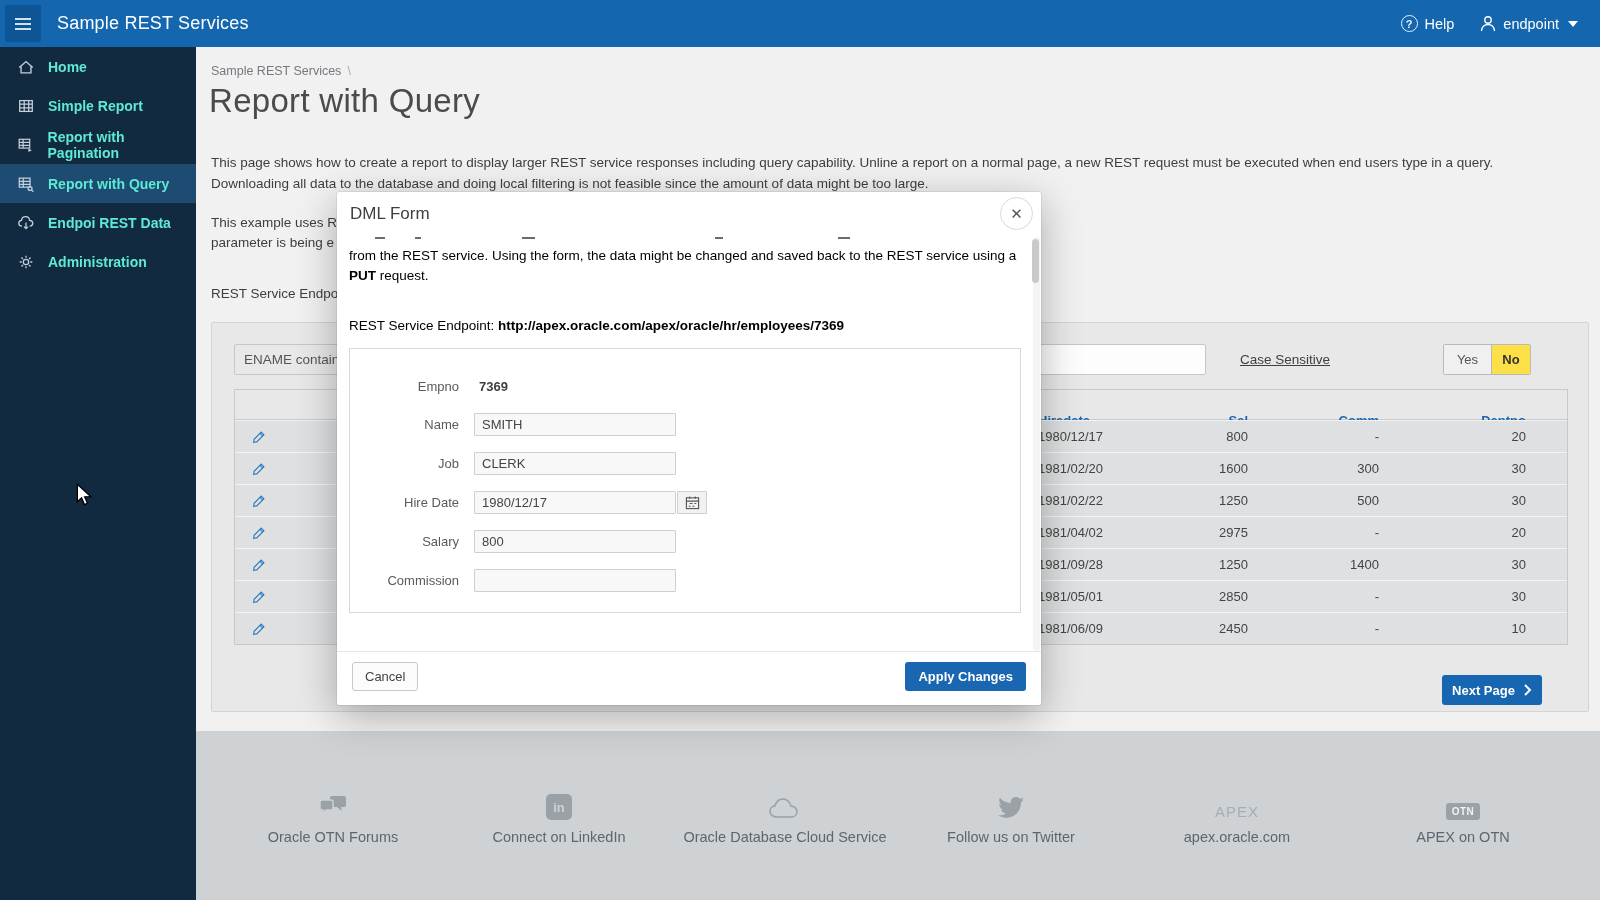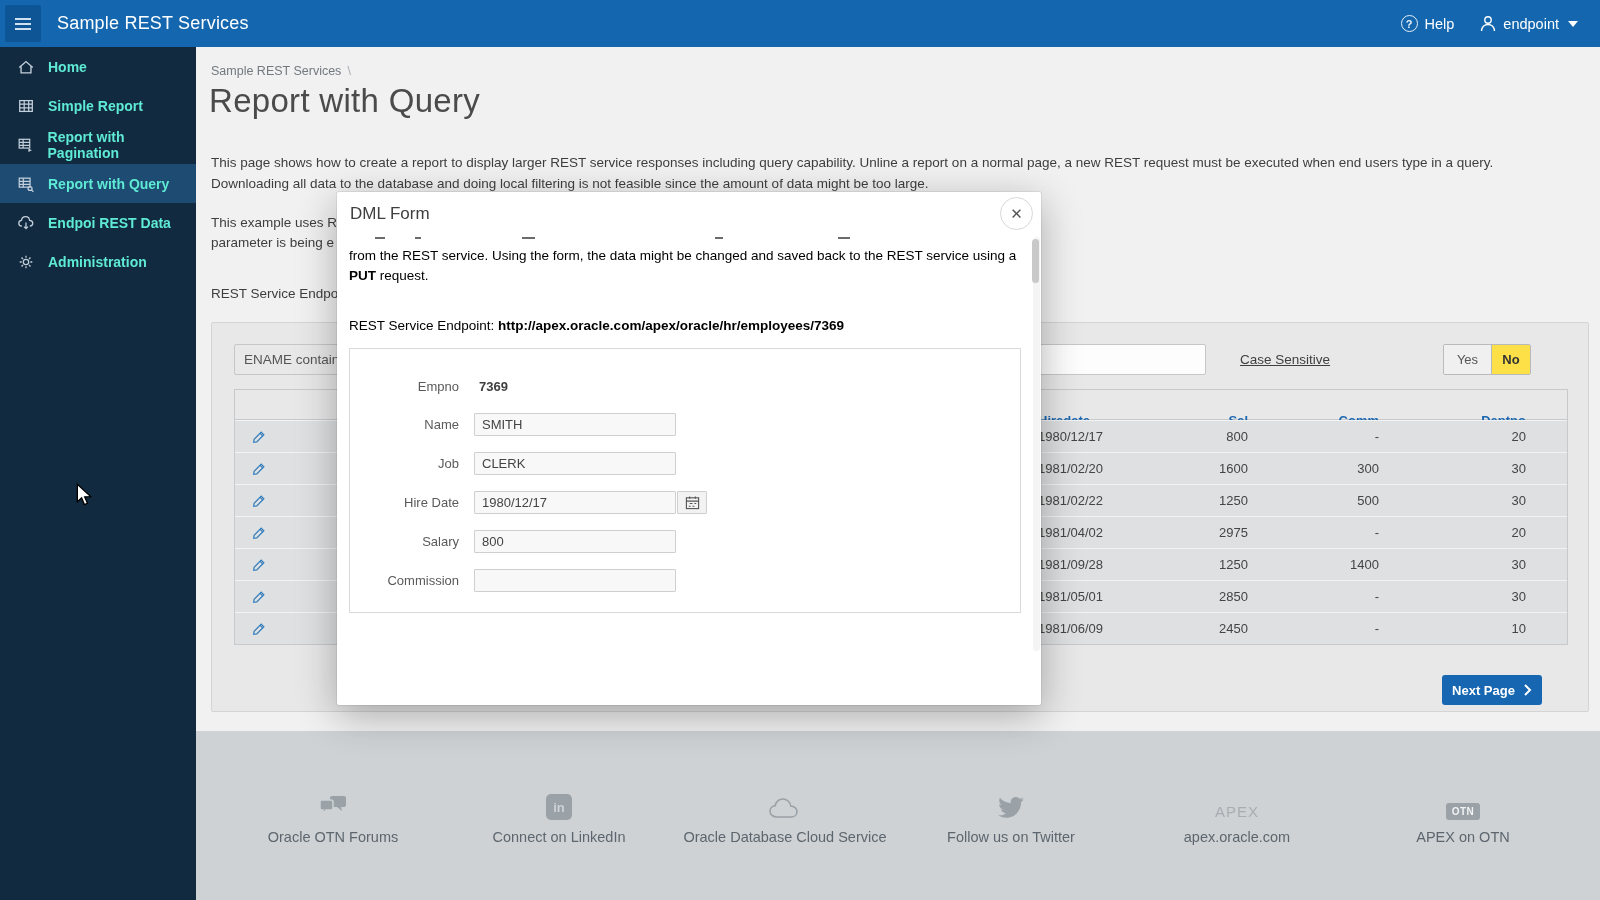--- a/index.html
+++ b/index.html
@@ -396,20 +396,24 @@
         <div class="frm-row" style="top:220px;">
           <div class="frm-label">Commission</div>
           <input class="frm-input" style="top: 0px;" type="text" value="">
         </div>
       </div>
 
       <div class="mscroll-track">
           <div class="mscroll-thumb"></div>
         </div>
     </div>
+    <div class="modal-footer">
+      <div class="btn-cancel">Cancel</div>
+      <div class="btn-apply">Apply Changes</div>
+    </div>
   </div>
 
   <div class="cursor">
     <svg width="18" height="24" viewBox="0 0 12 18">
         <path d="M1 1 L1 14 L4.2 11.2 L6.3 16.2 L8.6 15.2 L6.5 10.4 L11 10.2 Z" fill="#ffffff" stroke="#000000" stroke-width="1"></path>
       </svg>
   </div>
 
 </div>
 

